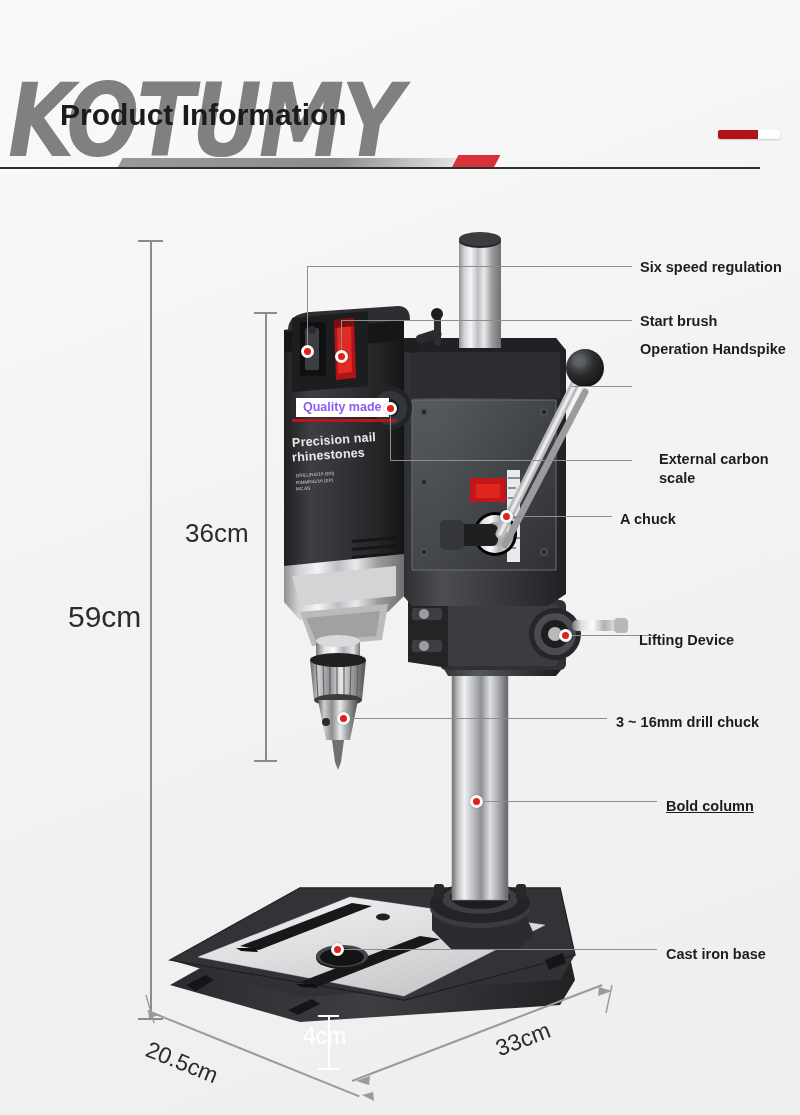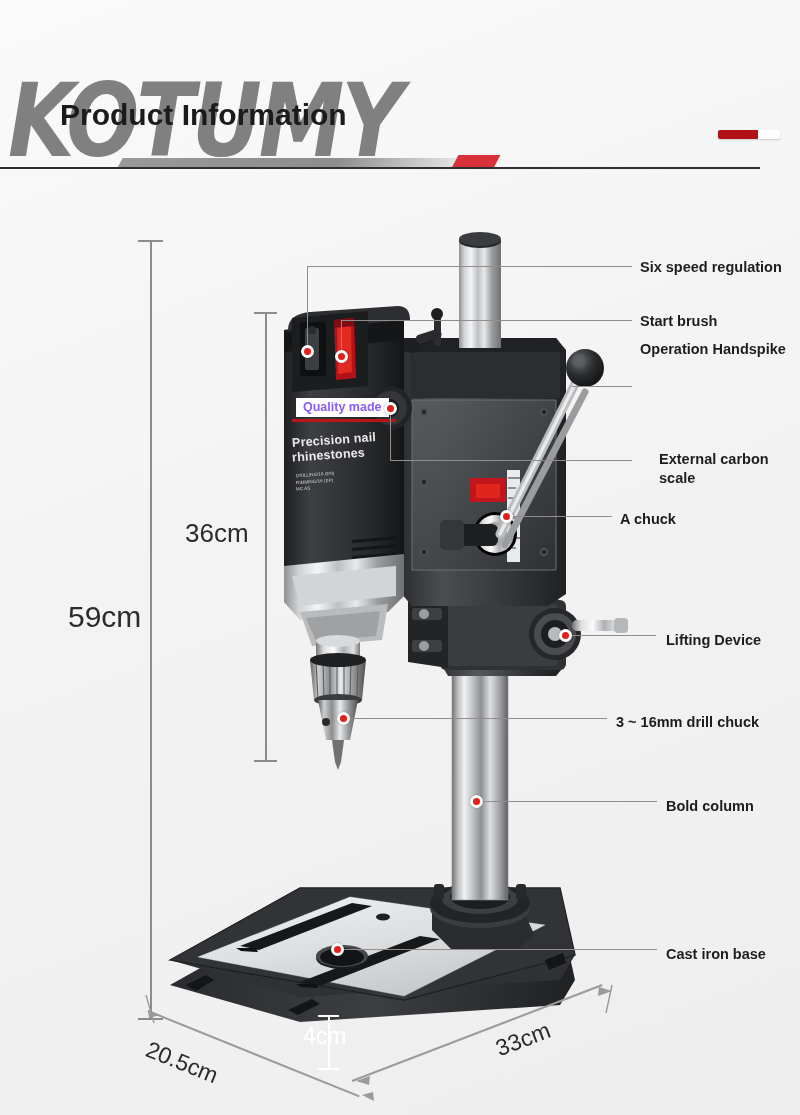--- a/index.html
+++ b/index.html
@@ -418,31 +418,31 @@
 <div class="leader" style="left:512px;top:516px;width:100px;"></div>
 <div class="dot" style="left:500px;top:510px;">
     <i></i>
   </div>
 <div class="callout" style="left:620px;top:510px;">A chuck</div>
 
 <div class="leader" style="left:571px;top:635px;width:85px;"></div>
 <div class="dot" style="left:559px;top:629px;">
     <i></i>
   </div>
-<div class="callout" style="left:666px;top:631px;">Lifting Device</div>
+<div class="callout" style="left:639px;top:631px;">Lifting Device</div>
 
 <div class="leader" style="left:349px;top:718px;width:258px;"></div>
 <div class="dot" style="left:337px;top:712px;">
     <i></i>
   </div>
 <div class="callout" style="left:616px;top:713px;">3 ~ 16mm drill chuck</div>
 
 <div class="leader" style="left:482px;top:801px;width:175px;"></div>
 <div class="dot" style="left:470px;top:795px;">
     <i></i>
   </div>
-<div class="callout" style="left:666px;top:797px;">Bold column</div>
+<div class="callout" style="left:666px;top:797px;text-decoration:underline;">Bold column</div>
 
 <div class="leader" style="left:343px;top:949px;width:314px;"></div>
 <div class="dot" style="left:331px;top:943px;">
     <i></i>
   </div>
 <div class="callout" style="left:666px;top:945px;">Cast iron base</div>
 
 </body></html>

